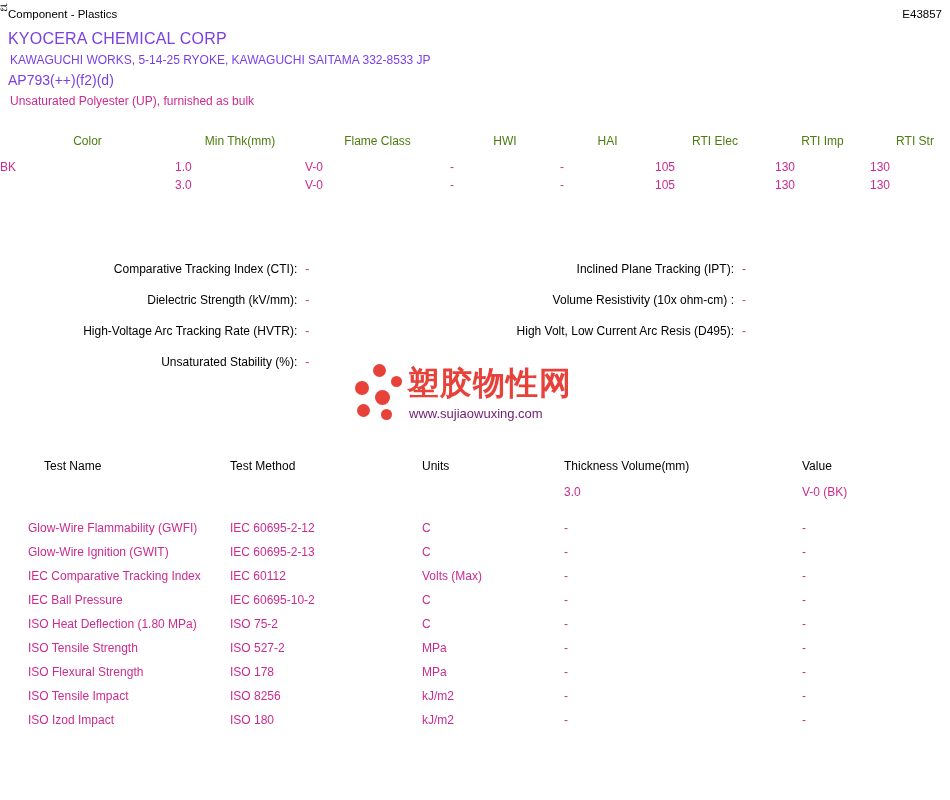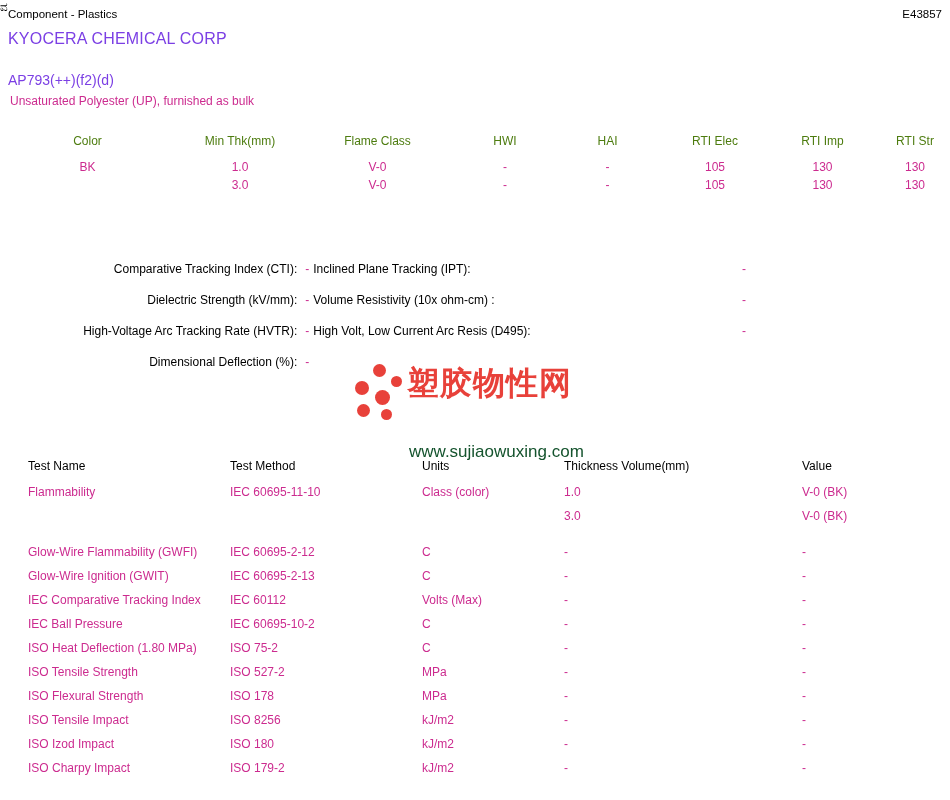--- a/index.html
+++ b/index.html
@@ -78,21 +78,20 @@
   .ratings th {
     font-weight: normal;
     font-size: 12px;
     color: #4d7c0f;
     text-align: center;
     padding: 4px 0 10px 0;
   }
   .ratings td {
     font-size: 12px;
     color: #cc2b8f;
-    text-align: center;
     padding: 2px 0;
   }
   .ratings col.c-color  { width: 175px; }
   .ratings col.c-thk    { width: 130px; }
   .ratings col.c-flame  { width: 145px; }
   .ratings col.c-hwi    { width: 110px; }
   .ratings col.c-hai    { width: 95px; }
   .ratings col.c-rtiel  { width: 120px; }
   .ratings col.c-rtiim  { width: 95px; }
   .ratings col.c-rtist  { width: 90px; }
@@ -112,21 +111,21 @@
   .prop-cell {
     display: flex;
     align-items: baseline;
   }
   .prop-cell.left {
     width: 350px;
     justify-content: flex-end;
   }
   .prop-cell.right {
     width: 600px;
-    justify-content: space-between;
+    justify-content: flex-end;
     padding-right: 112px;
     box-sizing: border-box;
   }
   .prop-label {
     font-size: 12px;
     color: #000;
     white-space: nowrap;
   }
   .prop-value {
     font-size: 12px;
@@ -157,24 +156,23 @@
     font-size: 32px;
     color: #e8413a;
     font-family: "DejaVu Sans", sans-serif;
     letter-spacing: 1px;
     font-weight: bold;
   }
   .wm-url {
     position: absolute;
     left: 54px;
     top: 44px;
-    font-size: 17px;
-    color: #14532d;
+    font-size: 13px;
+    color: #701a75;
     font-family: "Liberation Sans", sans-serif;
-    margin-top: 36px;
   }
 
   
   .section-title {
     position: absolute;
     left: 4px;
     top: 420px;
     font-size: 19px;
     color: #000;
   }
@@ -193,21 +191,21 @@
   .tests col.t-unit  { width: 142px; }
   .tests col.t-thk   { width: 238px; }
   .tests col.t-val   { width: 148px; }
   .tests th {
     font-weight: normal;
     font-size: 12px;
     color: #000;
     text-align: left;
     padding: 4px 0 7px 0;
   }
-  .tests th:first-child { padding-left: 28px; }
+  .tests th:first-child { padding-left: 44px; }
   .tests td {
     font-size: 12px;
     color: #cc2b8f;
     text-align: left;
     padding: 2px 0;
     height: 20px;
   }
   .tests td:first-child { padding-left: 28px; }
   .tests tr.spacer td { height: 12px; padding: 0; }
 </style>
@@ -215,20 +213,21 @@
 <body>
 
 <div class="page">
 
   <div class="hdr-row">
     <span>Component - Plastics</span>
     <span class="file-no">E43857</span>
   </div>
 
   <div class="company">KYOCERA CHEMICAL CORP</div>
+  <div class="address">KAWAGUCHI WORKS, 5-14-25 RYOKE, KAWAGUCHI  SAITAMA  332-8533 JP</div>
   <div class="designation">AP793(++)(f2)(d)</div>
   <div class="material">Unsaturated Polyester (UP), furnished as bulk</div>
 
   <table class="ratings">
     <colgroup>
       <col class="c-color">
         <col class="c-thk">
         <col class="c-flame">
         <col class="c-hwi">
       <col class="c-hai">
@@ -298,21 +297,21 @@
         <span class="prop-label">High-Voltage Arc Tracking Rate (HVTR):</span>
         <span class="prop-value">-</span>
       </div>
       <div class="prop-cell right">
         <span class="prop-label">High Volt, Low Current Arc Resis (D495):</span>
         <span class="prop-value">-</span>
       </div>
     </div>
     <div class="prop-row">
       <div class="prop-cell left">
-        <span class="prop-label">Dimensional Deflection (%):</span>
+        <span class="prop-label">Unsaturated Stability (%):</span>
         <span class="prop-value">-</span>
       </div>
       <div class="prop-cell right"></div>
     </div>
   </div>
 
   <div class="watermark">
     <div class="wm-dots">
       <div class="wm-dot" style="left:18px; top:0px;  width:13px; height:13px;"></div>
       <div class="wm-dot" style="left:36px; top:12px; width:11px; height:11px;"></div>
@@ -339,27 +338,20 @@
       <tr>
         <th>Test Name</th>
         <th>Test Method</th>
         <th>Units</th>
         <th>Thickness Volume(mm)</th>
         <th>Value</th>
       </tr>
     </thead>
     <tbody>
       <tr>
-        <td>Flammability</td>
-        <td>IEC 60695-11-10</td>
-        <td>Class (color)</td>
-        <td>1.0</td>
-        <td>V-0 (BK)</td>
-      </tr>
-      <tr>
         <td></td>
         <td></td>
         <td></td>
         <td>3.0</td>
         <td>V-0 (BK)</td>
       </tr>
       <tr class="spacer">
         <td></td>
           <td></td>
           <td></td>
@@ -422,23 +414,16 @@
         <td>-</td>
         <td>-</td>
       </tr>
       <tr>
         <td>ISO Izod Impact</td>
         <td>ISO 180</td>
         <td>kJ/m2</td>
         <td>-</td>
         <td>-</td>
       </tr>
-      <tr>
-        <td>ISO Charpy Impact</td>
-        <td>ISO 179-2</td>
-        <td>kJ/m2</td>
-        <td>-</td>
-        <td>-</td>
-      </tr>
       </tbody>
   </table>
 
 </div>
 
 </body></html>

